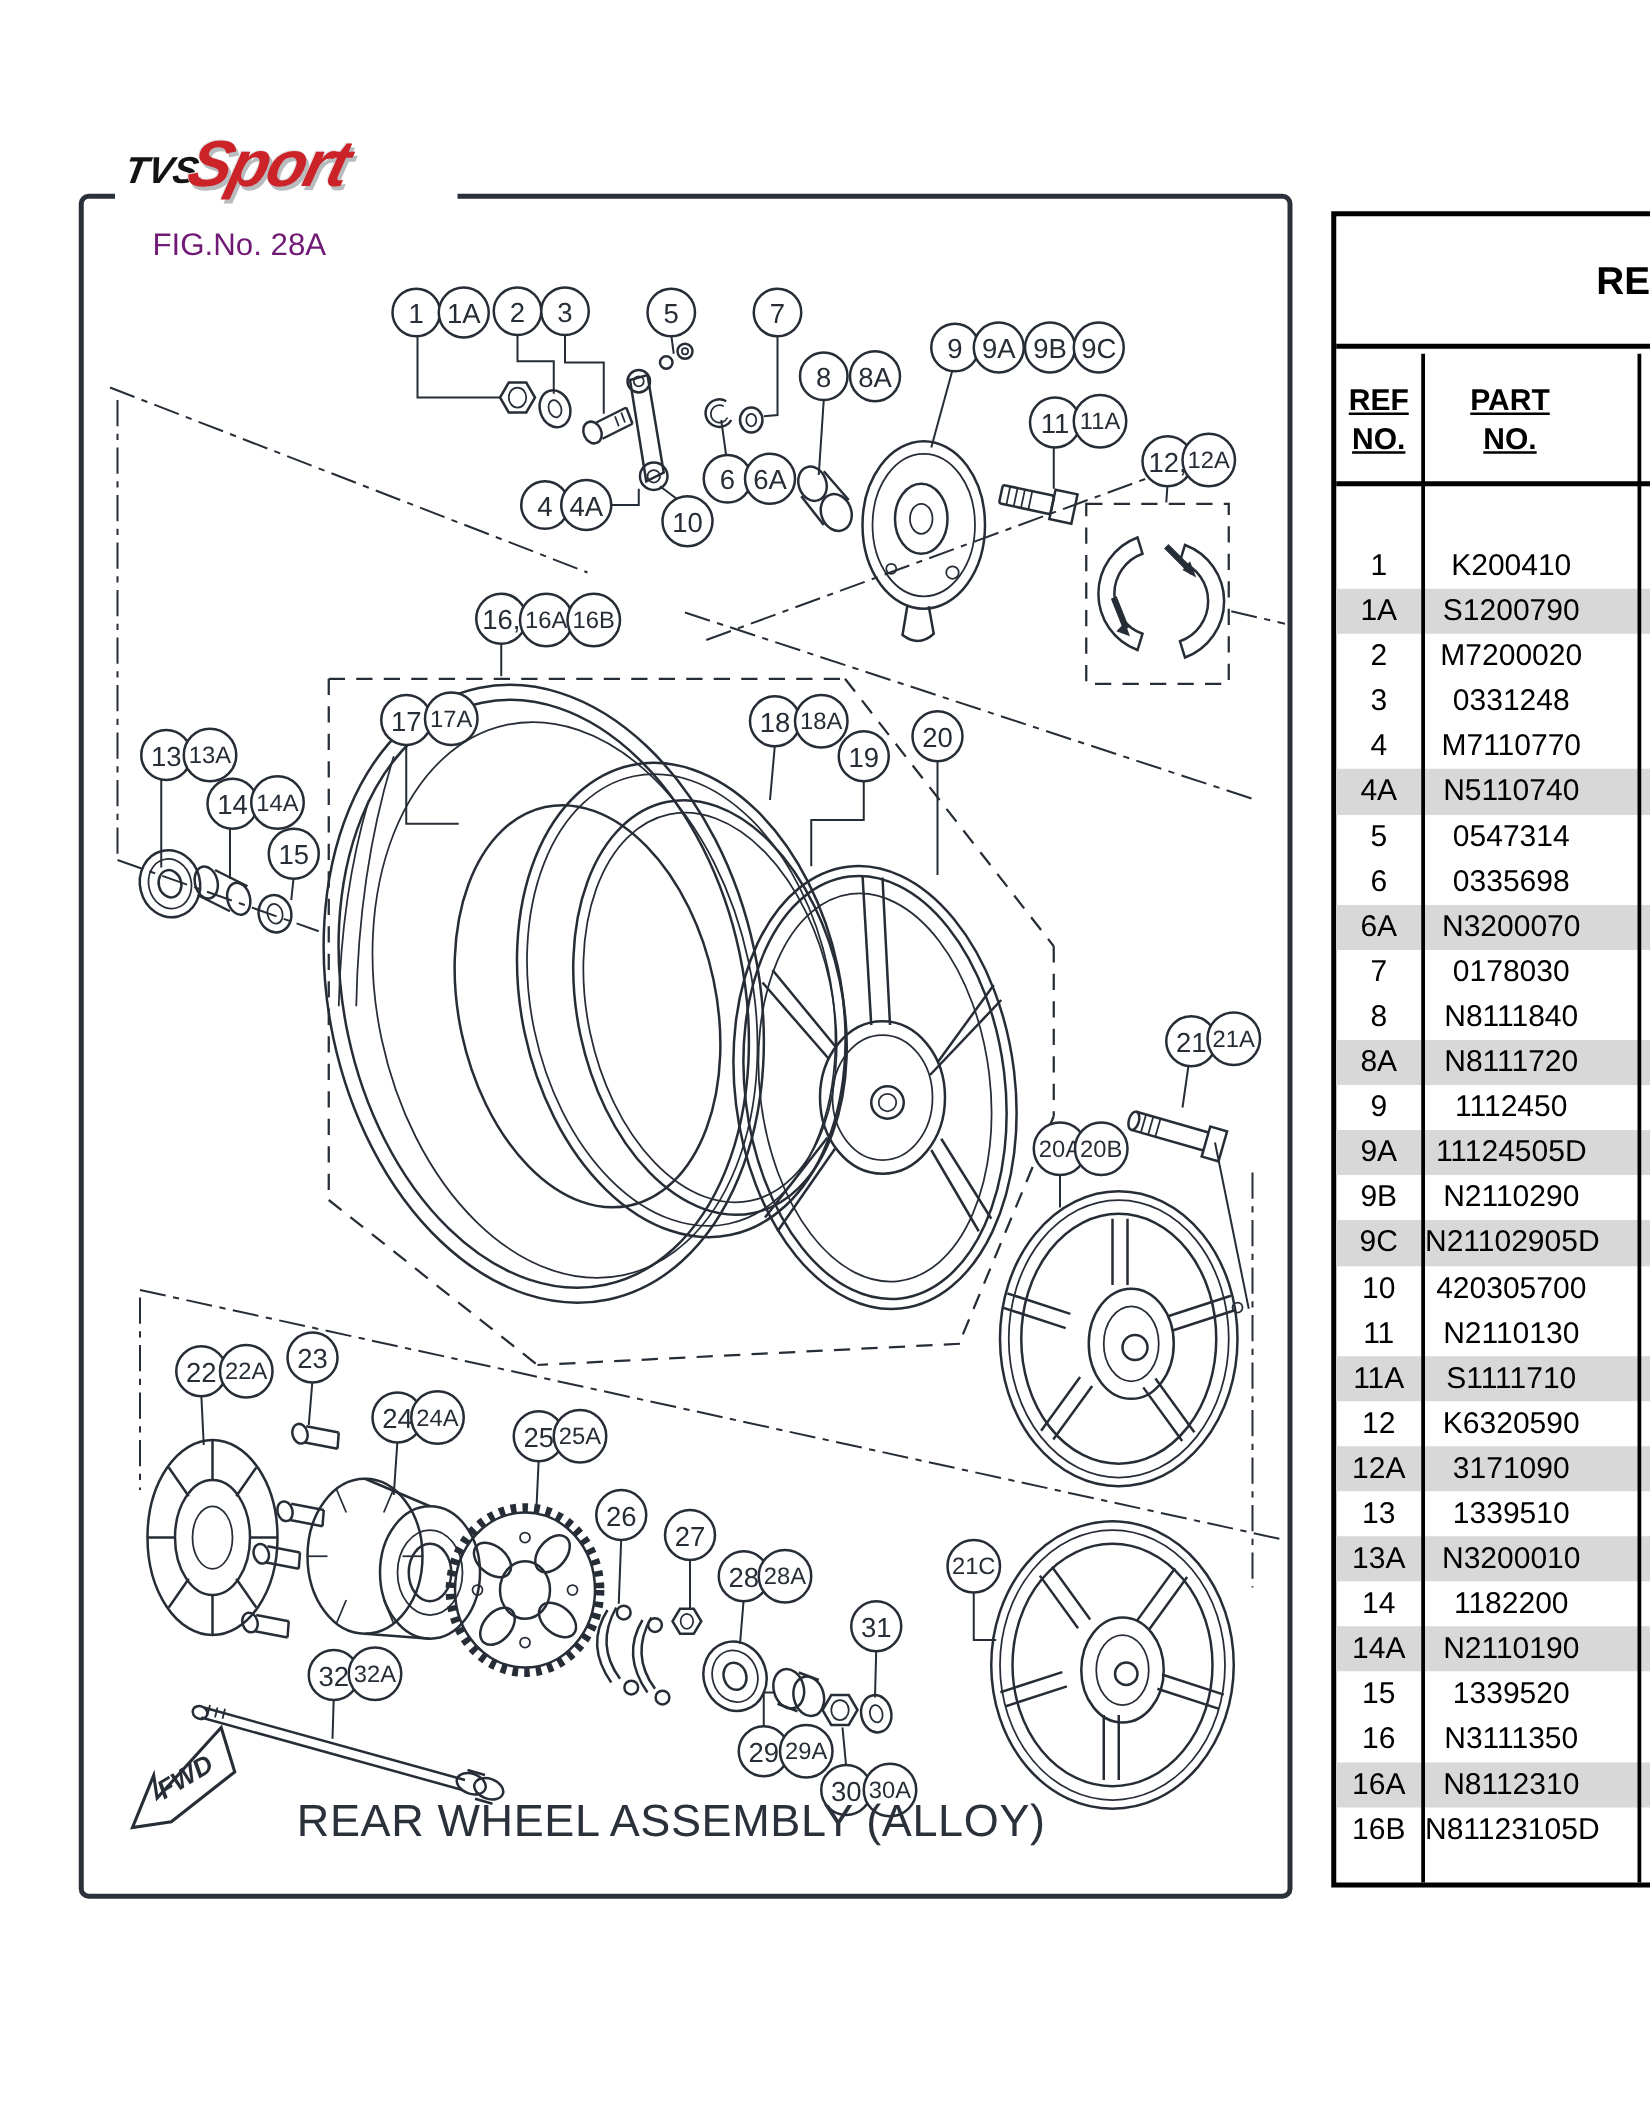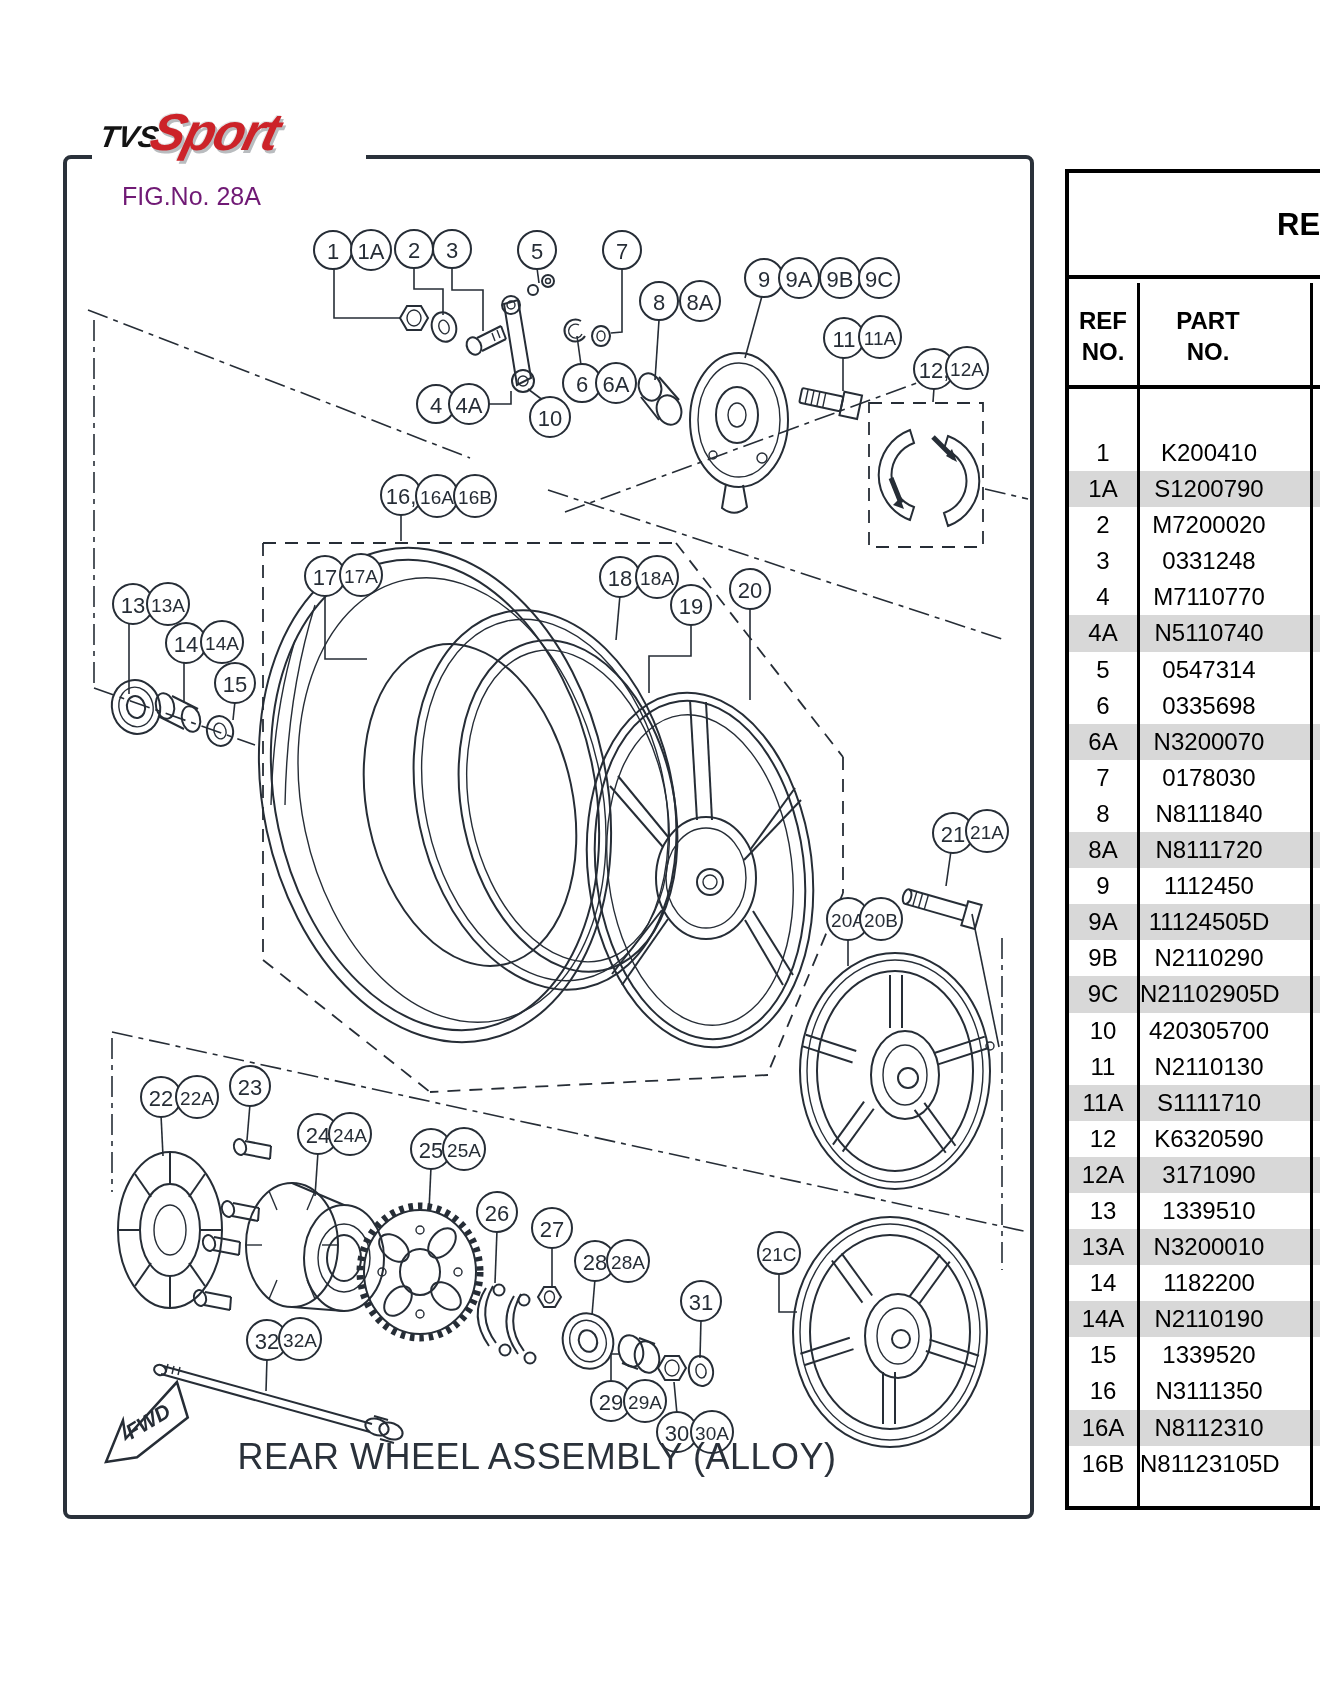--- a/index.html
+++ b/index.html
@@ -17,21 +17,21 @@
   .fig{position:absolute;left:122px;top:182px;font-size:25px;color:#701a75;}
   .main-title{position:absolute;left:63px;top:1436px;width:920px;text-align:center;
             font-size:36px;letter-spacing:0.5px;color:#2a313a;margin-left:14px;}
   
   .ptable{position:absolute;left:1065px;top:169px;width:270px;height:1341px;
           border:4px solid #000;box-sizing:border-box;background:#fff;}
   .pt-head{position:absolute;left:0;top:0;width:100%;height:106px;border-bottom:4px solid #000;box-sizing:border-box;}
   .pt-head-title{position:absolute;left:208px;top:34px;font-weight:bold;font-size:31px;color:#000;}
   .pt-cols{position:absolute;left:0;top:110px;width:100%;height:106px;border-bottom:4px solid #000;box-sizing:border-box;}
   .pt-colcell{position:absolute;top:0;height:106px;display:flex;flex-direction:column;
-              justify-content:center;align-items:center;font-weight:bold;font-size:24px;line-height:31px;color:#000;}
+              justify-content:center;align-items:center;font-weight:bold;font-size:24px;line-height:31px;color:#000;text-decoration:underline;}
   .pt-col1{left:0;width:68px;}
   .pt-col2{left:71px;width:136px;}
   .vline{position:absolute;top:110px;width:3px;height:1223px;background:#000;z-index:3;}
   .vl1{left:68px;} .vl2{left:241px;}
   .pt-rows{position:absolute;left:0;top:220px;width:100%;padding-top:42px;}
   .trow{position:relative;height:36.1px;width:100%;}
   .trow.shaded{background:#d8d8d8;}
   .c-ref{position:absolute;left:0;width:68px;text-align:center;font-size:24px;line-height:36.1px;color:#000;}
   .c-part{position:absolute;left:71px;width:138px;text-align:center;font-size:24px;line-height:36.1px;color:#000;}
   

